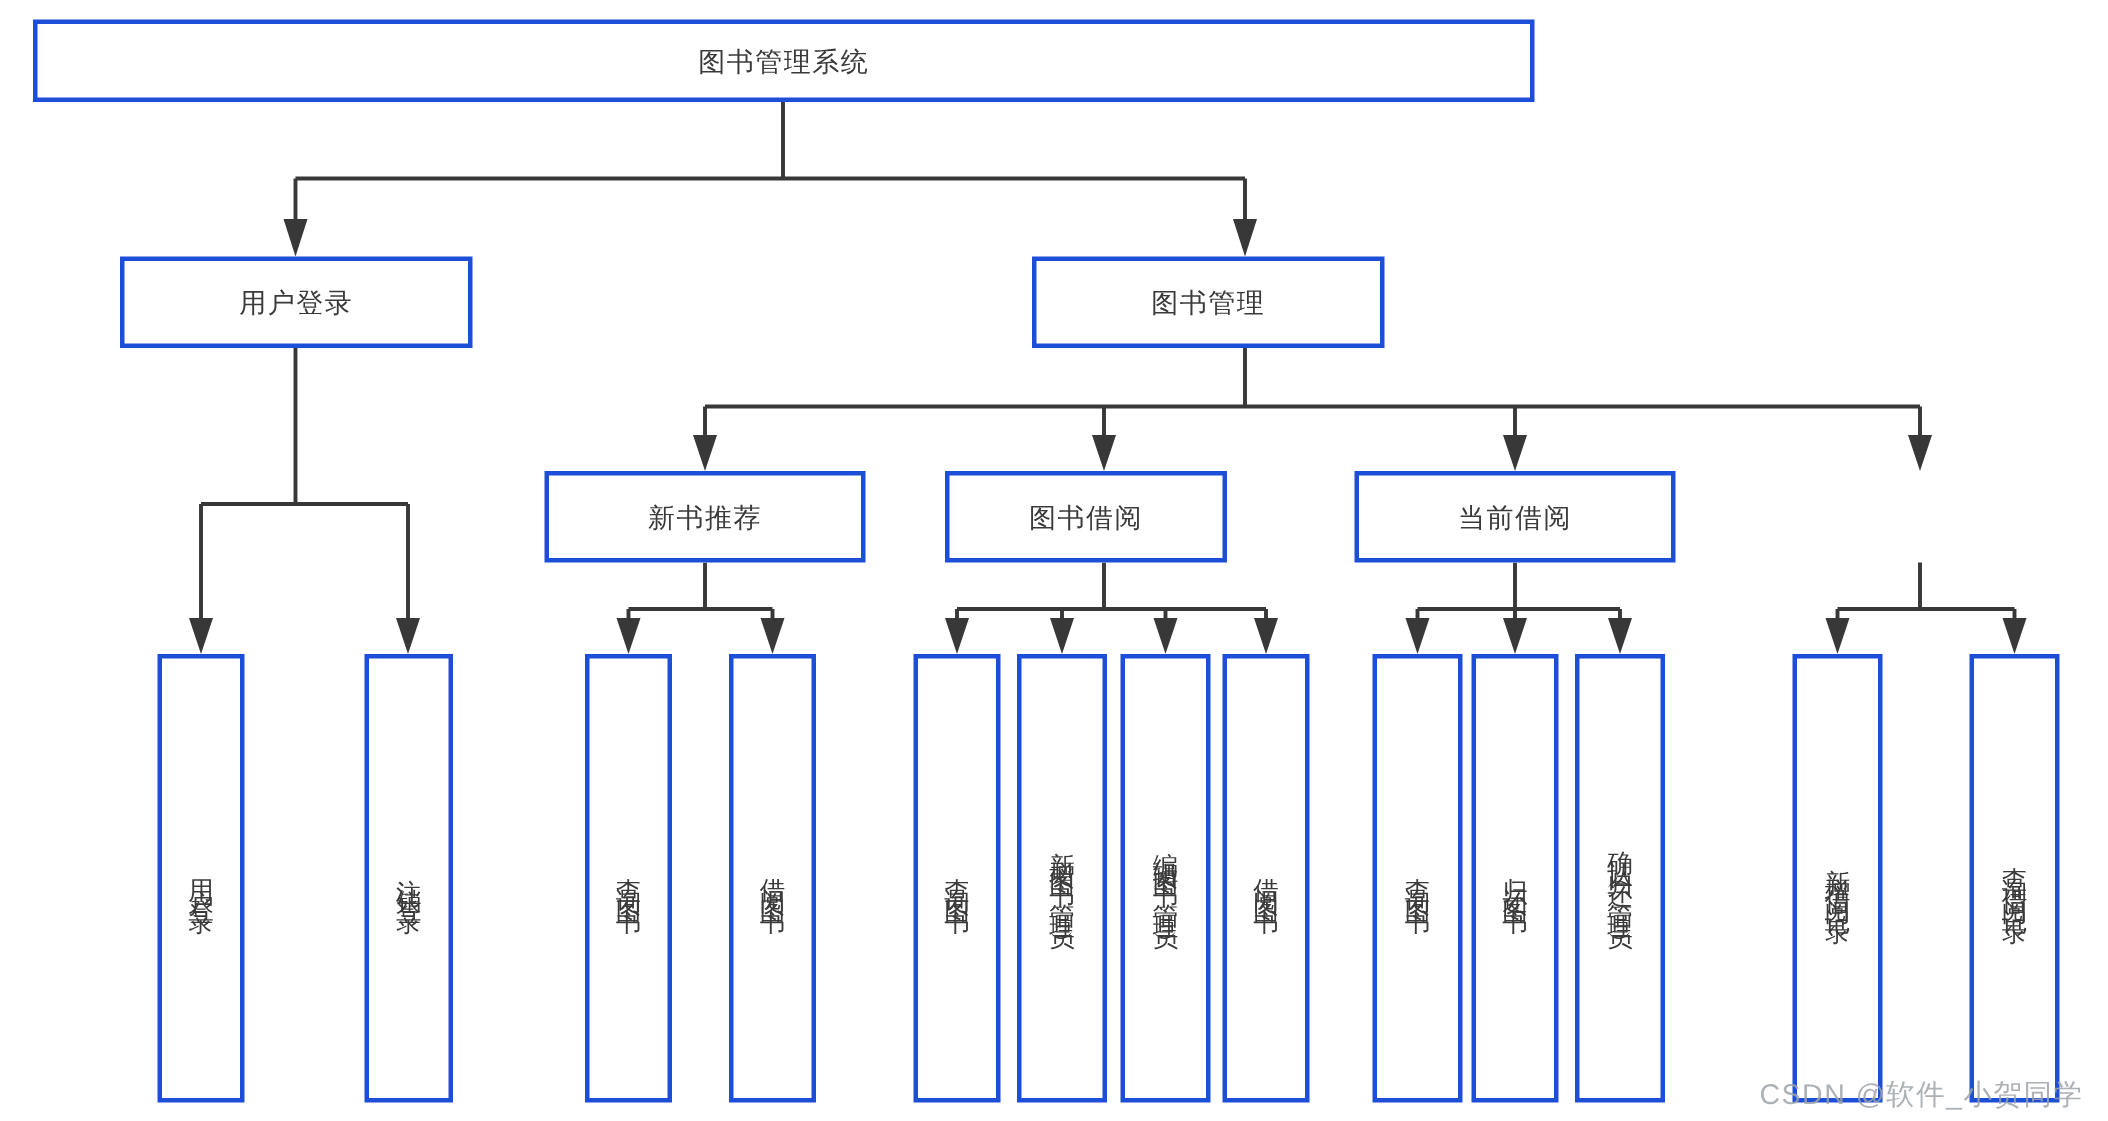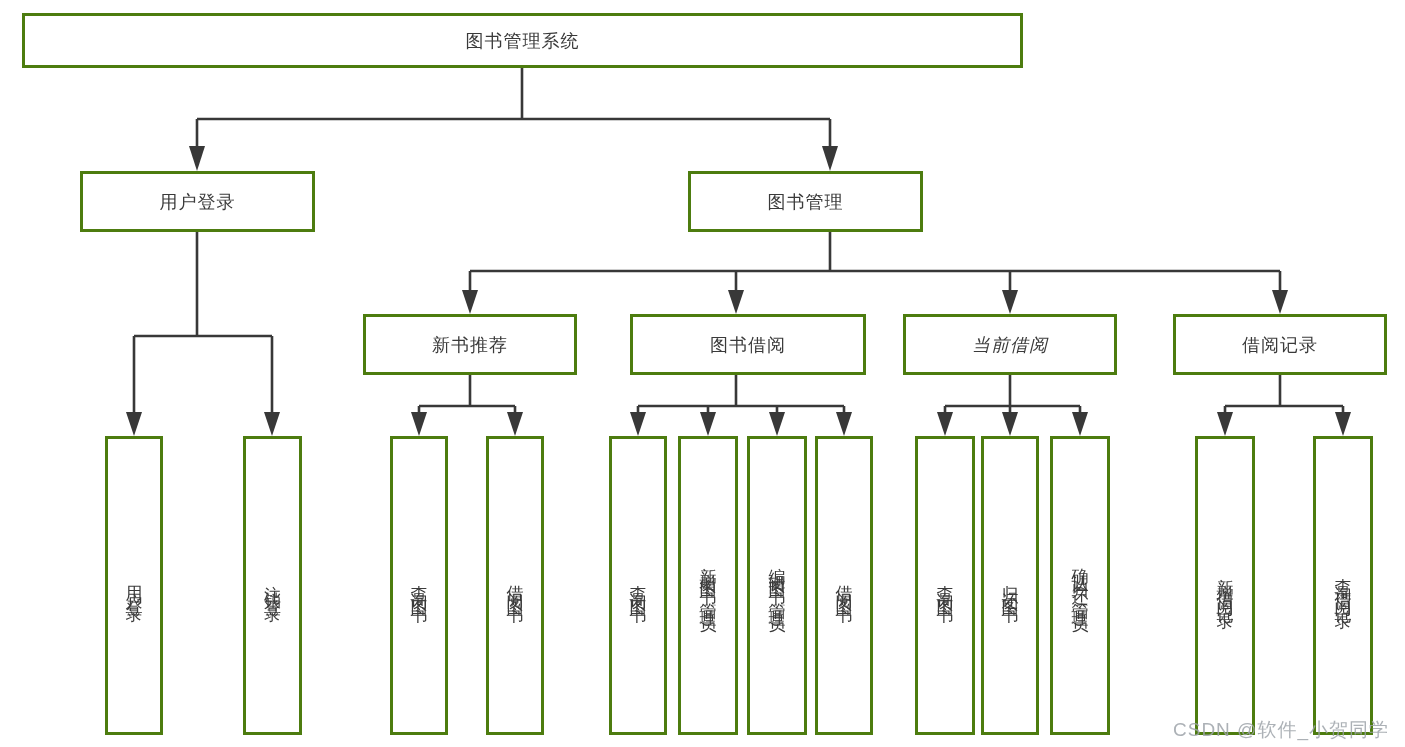--- a/index.html
+++ b/index.html
@@ -19,21 +19,21 @@
     position: absolute;
     left: 0;
     top: 0;
     width: 1405px;
     height: 747px;
     pointer-events: none;
   }
   .node {
     position: absolute;
     box-sizing: border-box;
-    border: 3px solid #4d7c0f;
+    border: 3px solid #1d4ed8;
     background: #ffffff;
     display: flex;
     align-items: center;
     justify-content: center;
     color: #3a3a3a;
     font-size: 18px;
     letter-spacing: 1px;
     z-index: 2;
   }
   .leaf {
@@ -122,28 +122,25 @@
   <div class="node" style="left:80px; top:171px; width:235px; height:61px;">
     <span>用户登录</span>
   </div>
   <div class="node" style="left:688px; top:171px; width:235px; height:61px;">
     <span>图书管理</span>
   </div>
 
   <div class="node" style="left:363px; top:314px; width:214px; height:61px;">
     <span>新书推荐</span>
   </div>
-  <div class="node" style="left:630px; top:314px; width:236px; height:61px;">
+  <div class="node" style="left:630px; top:314px; width:188px; height:61px;">
     <span>图书借阅</span>
   </div>
-  <div class="node" style="left:903px; top:314px; width:214px; height:61px;font-style:italic;">
+  <div class="node" style="left:903px; top:314px; width:214px; height:61px;">
     <span>当前借阅</span>
-  </div>
-  <div class="node" style="left:1173px; top:314px; width:214px; height:61px;">
-    <span>借阅记录</span>
   </div>
 
   <div class="node leaf" style="left:105px; top:436px; width:58px; height:299px;">
     <span>用户登录</span>
   </div>
   <div class="node leaf" style="left:243px; top:436px; width:59px; height:299px;">
     <span>注销登录</span>
   </div>
 
   <div class="node leaf" style="left:390px; top:436px; width:58px; height:299px;">

